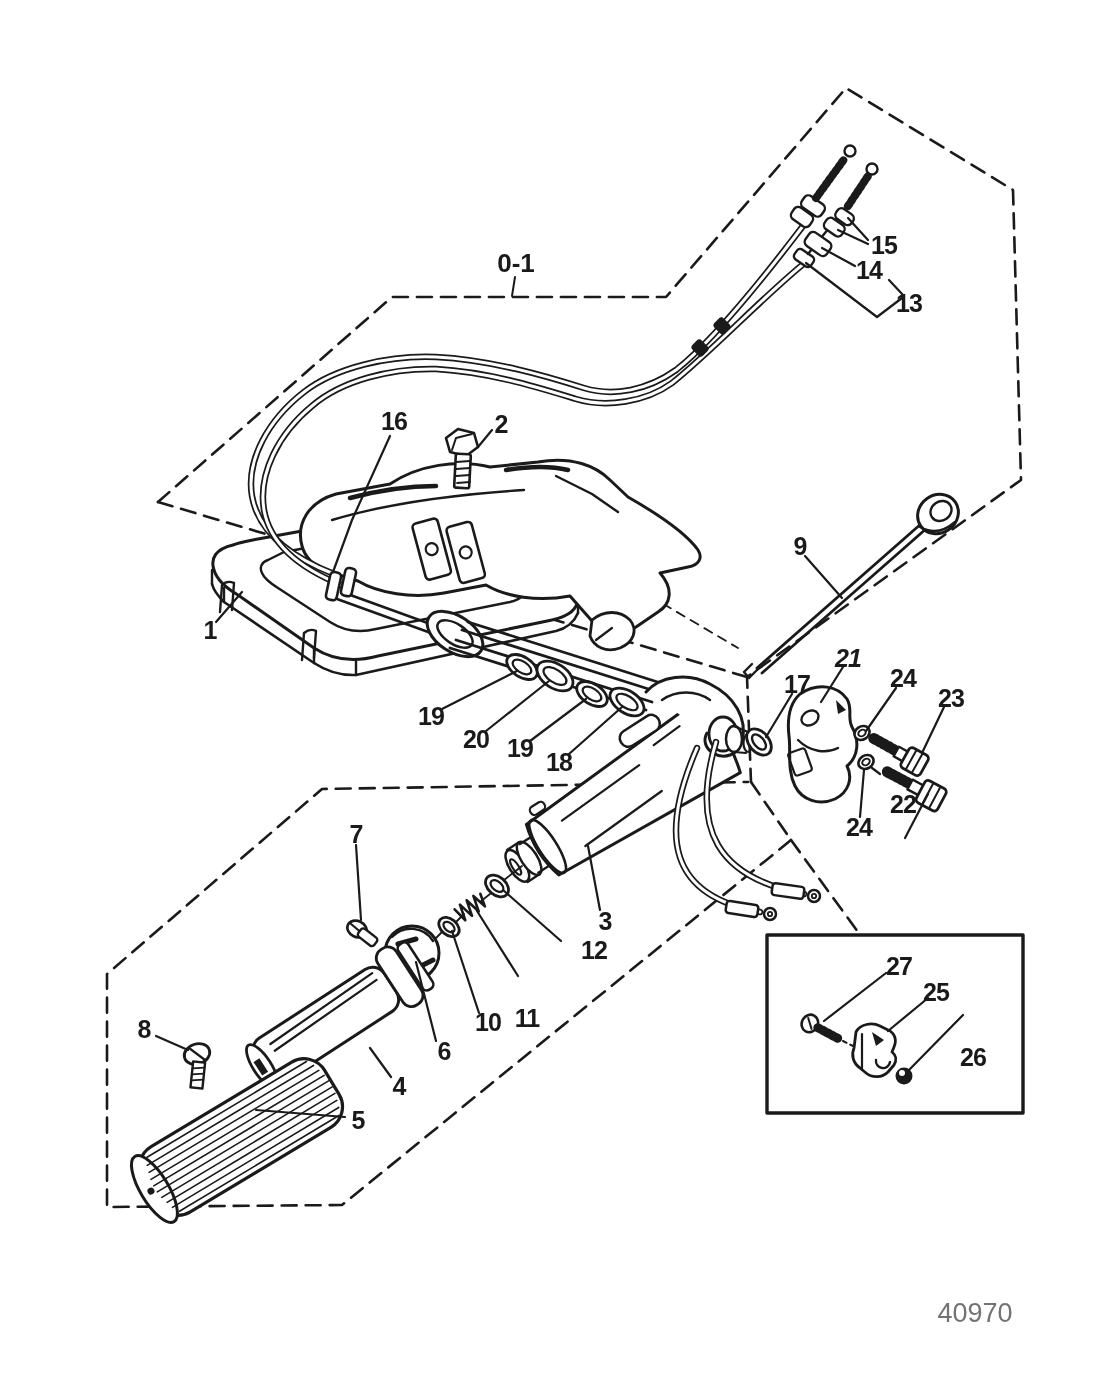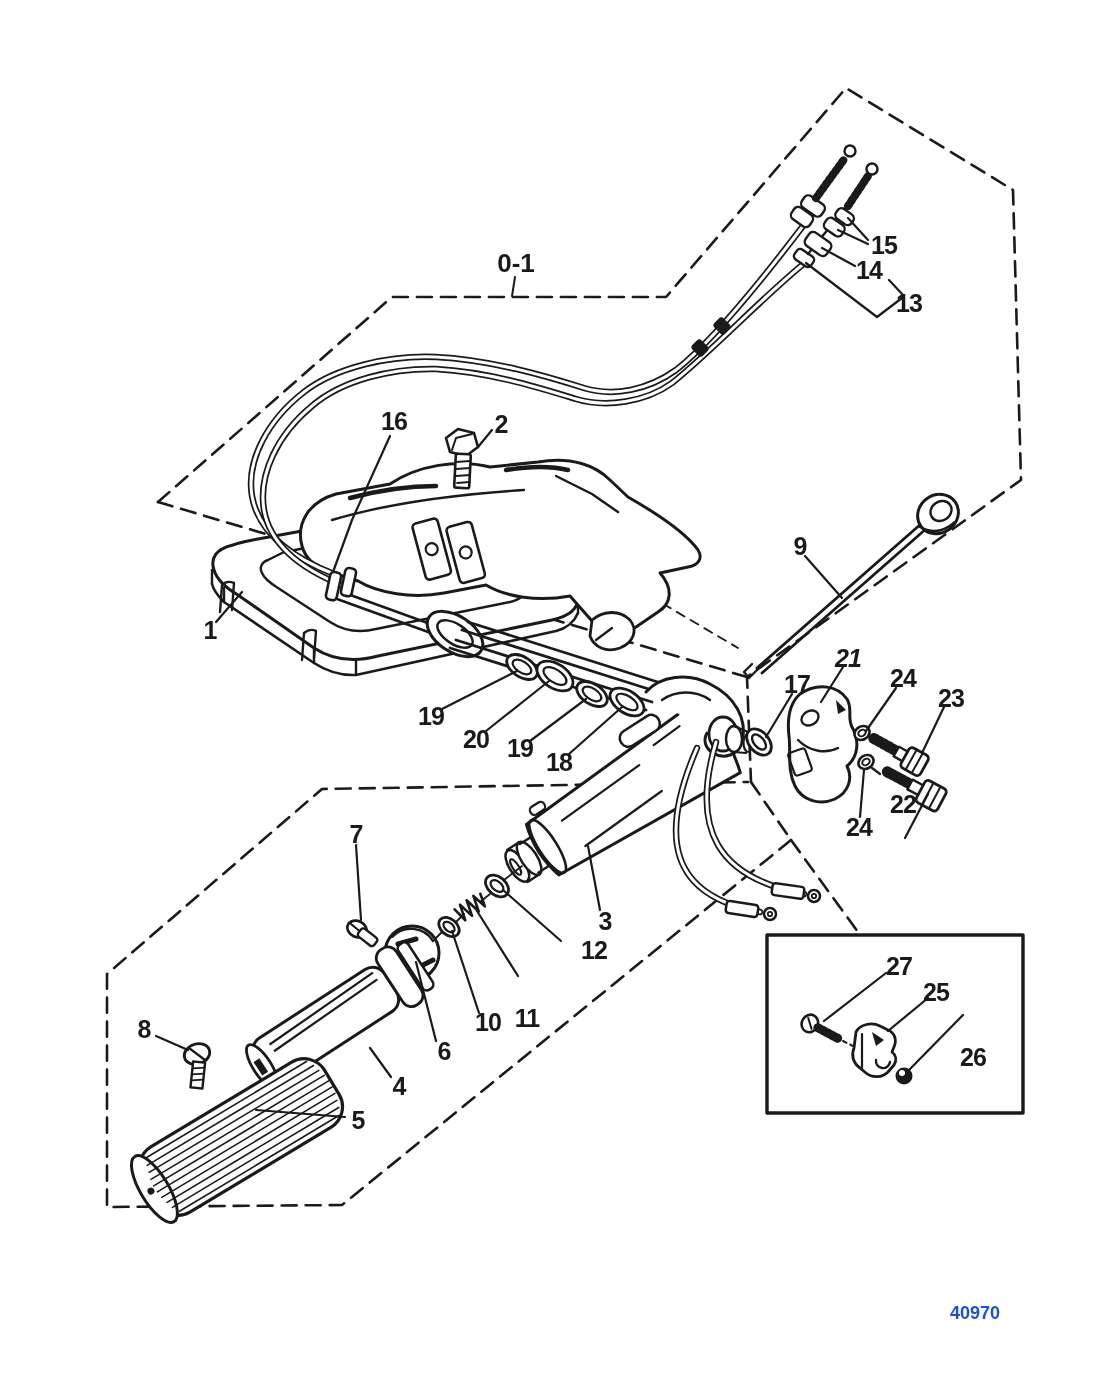--- a/index.html
+++ b/index.html
@@ -4,21 +4,21 @@
 <style>
   body{margin:0;background:#e9e9e9}
   .stage{position:relative;width:1120px;height:1374px;background:#ffffff;
          font-family:"Liberation Sans",sans-serif;overflow:hidden}
   .stage svg{position:absolute;left:0;top:0}
   .layer{position:absolute;left:0;top:0;width:100%;height:100%}
   .callout{position:absolute;transform:translate(-50%,-50%);
            font-weight:700;font-size:25px;letter-spacing:-1px;color:#1a1a1a;white-space:nowrap}
   .group-label{font-size:26px;letter-spacing:0}
   .drawing-number{position:absolute;transform:translate(-50%,-50%);
-           font-weight:700;font-size:18px;color:#1d4ed8}
+           font-weight:400;font-size:27px;color:#737373}
 </style>
 </head>
 <body>
 
 <div class="stage">
 
 <svg width="1120" height="1374" viewBox="0 0 1120 1374">
 <g stroke="#1a1a1a" fill="none" stroke-linecap="round" stroke-linejoin="round">
 
   <g stroke-width="2.6" stroke-dasharray="15 9">

